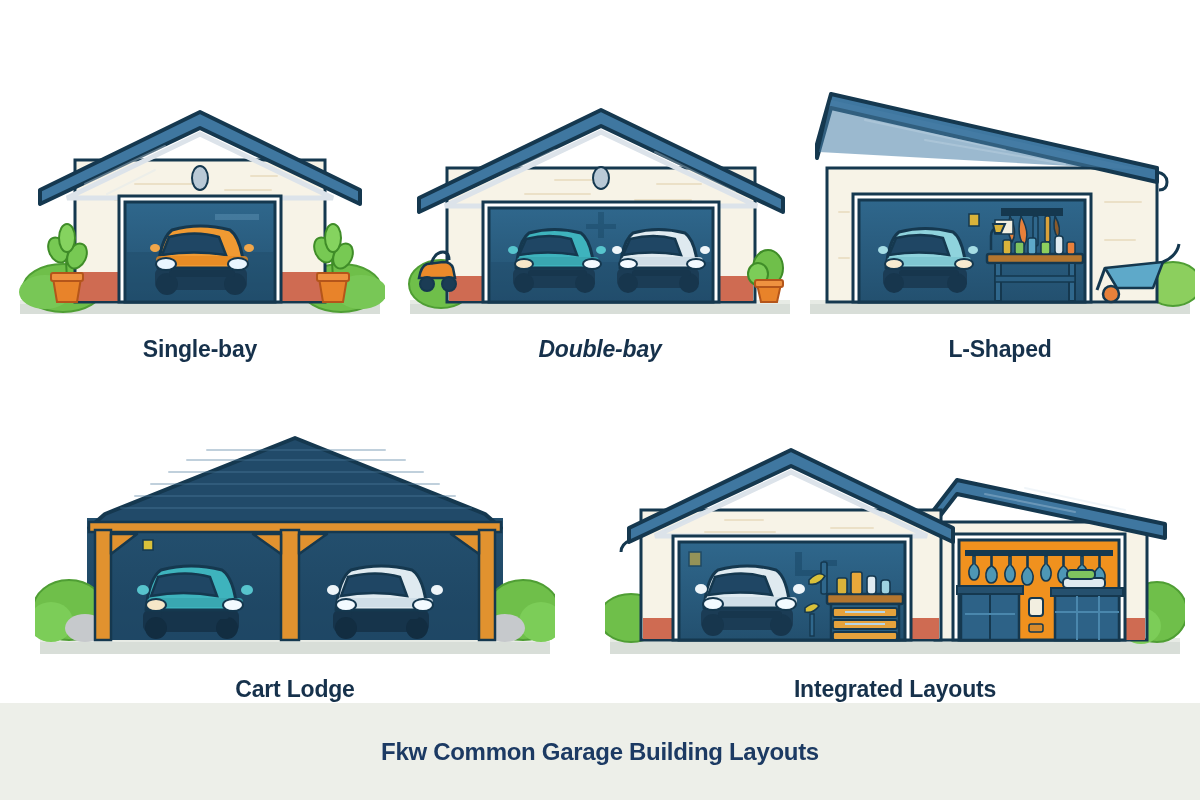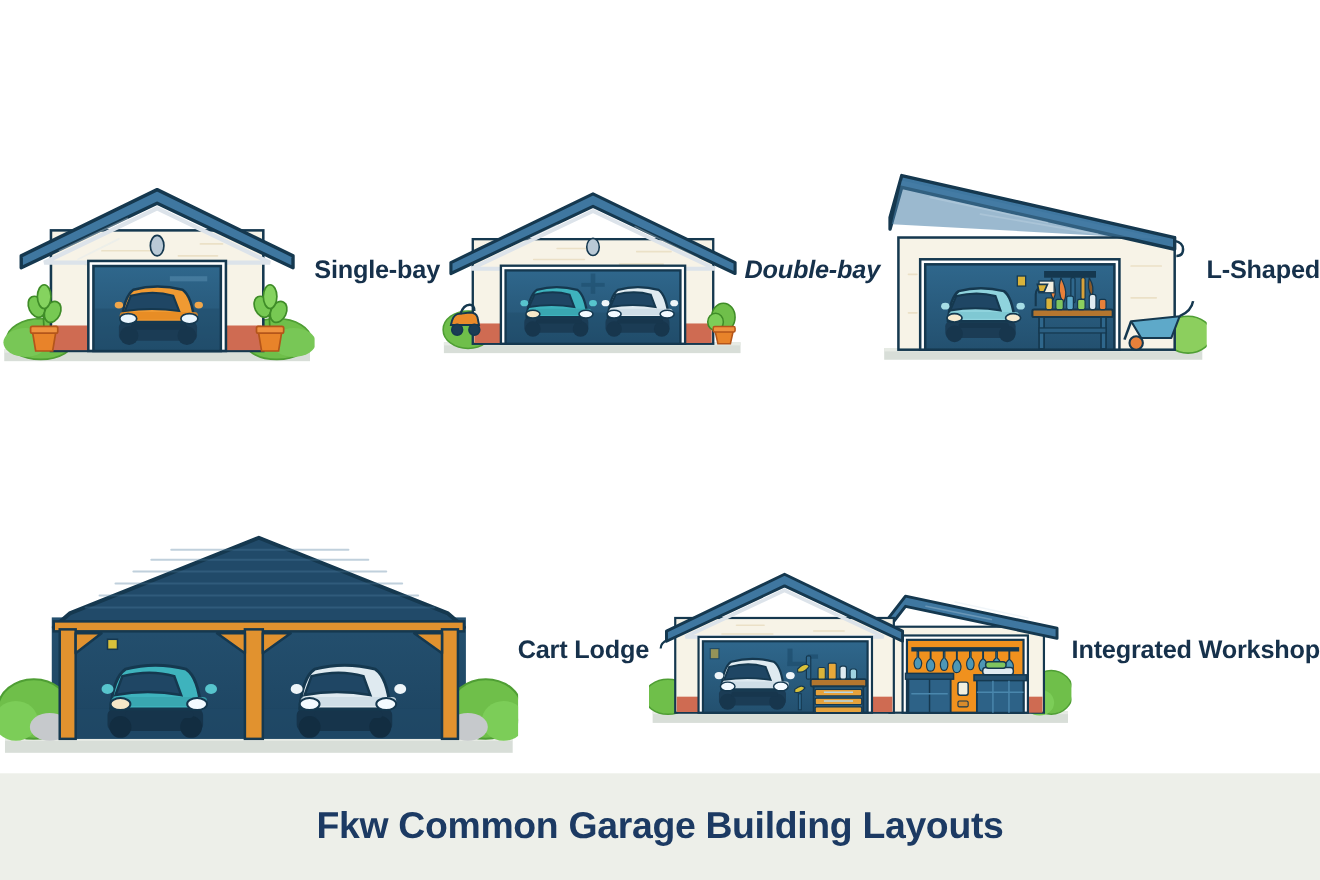--- a/index.html
+++ b/index.html
@@ -12,40 +12,40 @@
   }
   .infographic{
     width:1200px;height:800px;
     display:flex;flex-direction:column;
     box-sizing:border-box;
   }
   .rows{flex:1 1 auto;display:flex;flex-direction:column;padding-top:8px;}
   .row{display:flex;justify-content:center;align-items:flex-end;}
   .row-1{height:355px;}
   .row-2{height:340px;}
-  .card{display:flex;flex-direction:row;align-items:center;justify-content:flex-end;}
+  .card{display:flex;flex-direction:column;align-items:center;justify-content:flex-end;}
   .art{display:block;}
   .caption{
     font-size:23px;font-weight:bold;color:#16314b;
     letter-spacing:-0.2px;margin-top:14px;text-align:center;
     white-space:nowrap;
   }
   
   .card-single{width:400px;}
   .card-double{width:400px;font-style:italic;}
   .card-lshape{width:400px;align-items:center;}
   .card-cart{width:590px;}
   .card-workshop{width:610px;}
   .footer{
     height:100px;
     background:#edefe9;
     display:flex;align-items:center;justify-content:center;
   }
   .footer-title{
-    font-size:34px;font-weight:bold;color:#1c3a63;
+    font-size:24px;font-weight:bold;color:#1c3a63;
     letter-spacing:-0.3px;
   }
 </style>
 </head>
 <body>
 
 <div class="infographic">
 
   <div class="rows">
 
@@ -502,21 +502,21 @@
             <rect x="232" y="156" width="10" height="16" rx="2" fill="#d9b33a" stroke="#15384f" stroke-width="1.6"></rect>
             <rect x="246" y="150" width="11" height="22" rx="2" fill="#e8a83a" stroke="#15384f" stroke-width="1.6"></rect>
             <rect x="262" y="154" width="9" height="18" rx="3" fill="#dfeaf0" stroke="#15384f" stroke-width="1.6"></rect>
             <rect x="276" y="158" width="9" height="14" rx="3" fill="#9fd2e0" stroke="#15384f" stroke-width="1.6"></rect>
             <rect x="216" y="140" width="6" height="32" rx="2" fill="#2f678c" stroke="#15384f" stroke-width="1.6"></rect>
             <path d="M204 158 q10 -10 16 -4 q-6 10 -16 8 z" fill="#d9c13a" stroke="#15384f" stroke-width="1.6"></path>
             <path d="M200 186 q10 -8 14 -2 q-6 8 -14 6 z" fill="#d9c13a" stroke="#15384f" stroke-width="1.6"></path>
             <rect x="205" y="192" width="4" height="22" fill="#2f678c" stroke="#15384f" stroke-width="1.4"></rect>
           </g>
         </svg>
-        <div class="caption">Integrated Workshop</div>
+        <div class="caption">Integrated Layouts</div>
       </div>
     </div>
   </div>
 
   <div class="footer">
     <div class="footer-title">Fkw Common Garage Building Layouts</div>
   </div>
 </div>
 
 </body></html>

